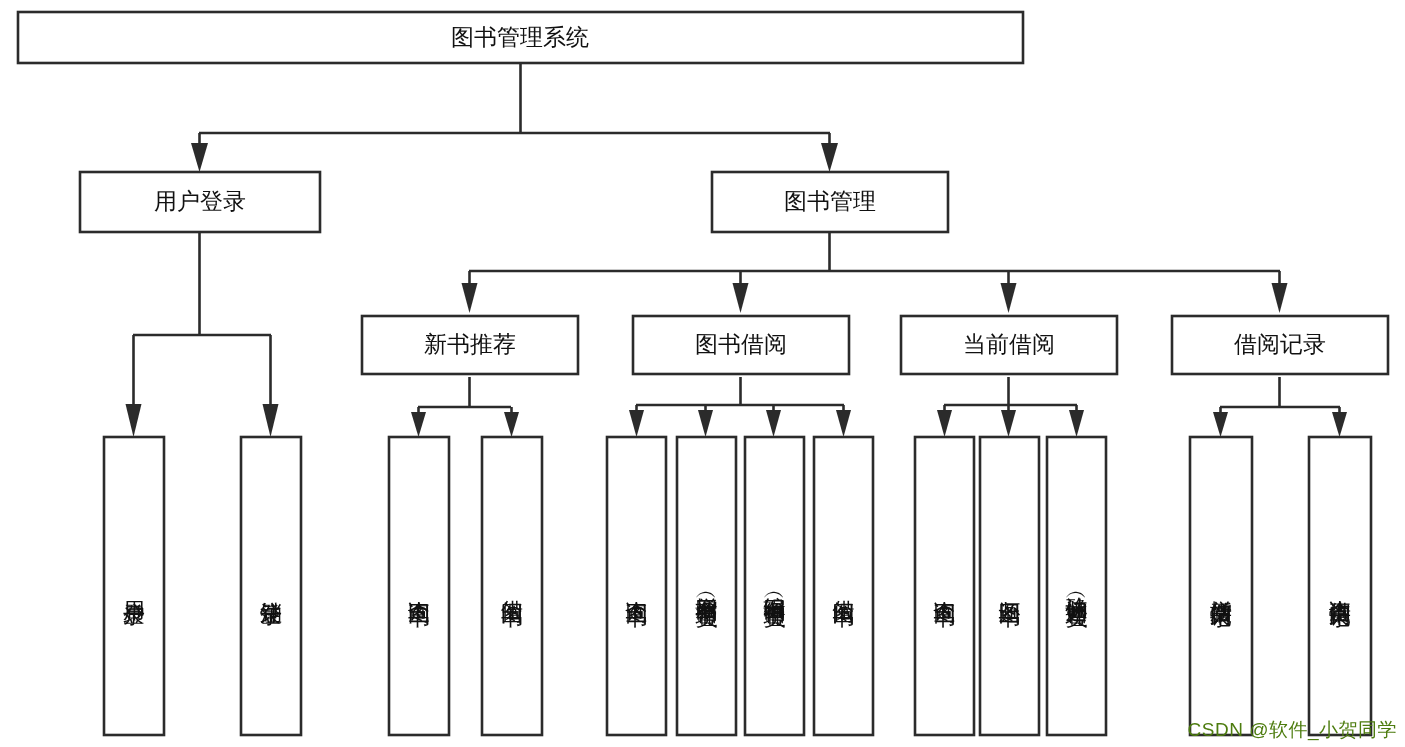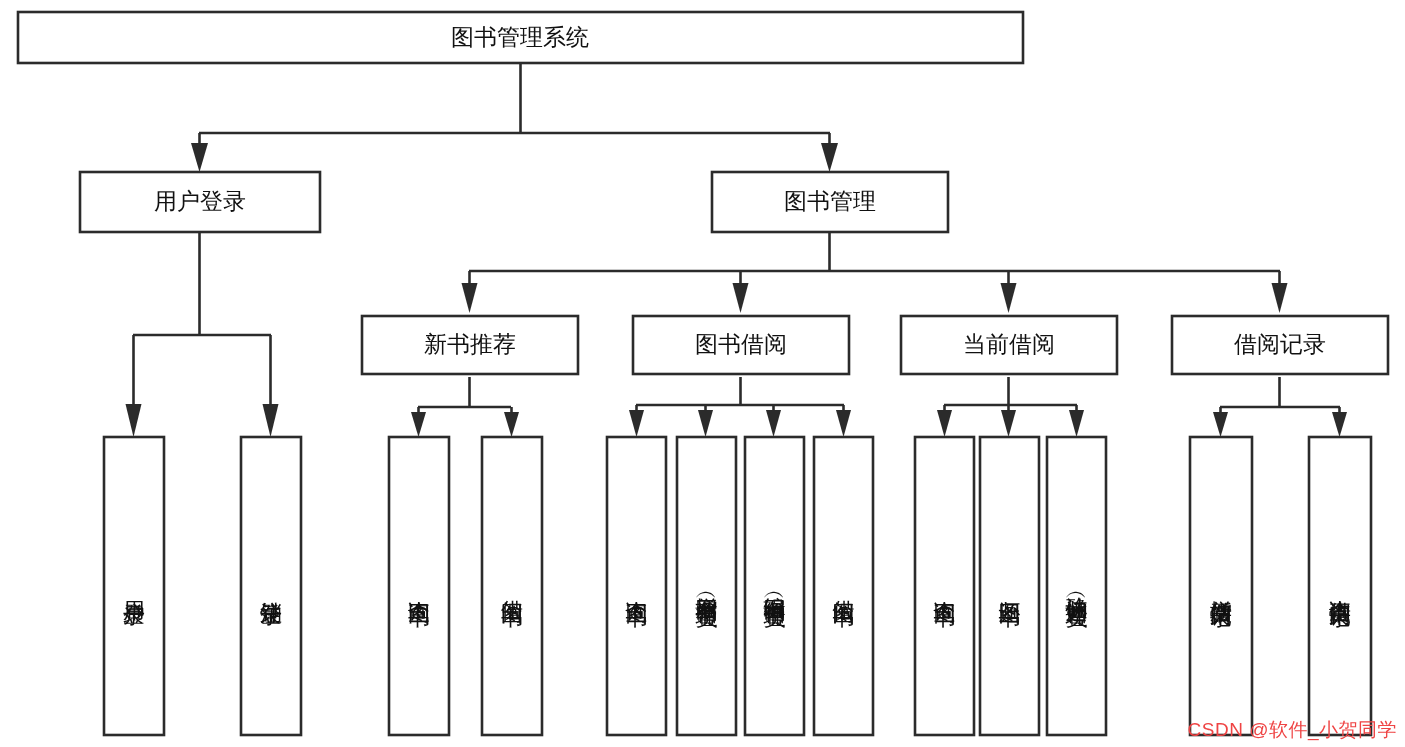--- a/index.html
+++ b/index.html
@@ -63,21 +63,21 @@
     align-items: center;
     justify-content: center;
     pointer-events: none;
   }
   .watermark {
     position: absolute;
     right: 8px;
     bottom: 4px;
     font-family: "Liberation Sans", "DejaVu Sans", sans-serif;
     font-size: 19px;
-    color: #ef4444;
+    color: #4d7c0f;
     letter-spacing: 0.5px;
     white-space: nowrap;
   }
 </style>
 </head>
 <body>
 
 <div id="diagram-root">
 
   <svg class="canvas" viewBox="0 0 1405 747">

